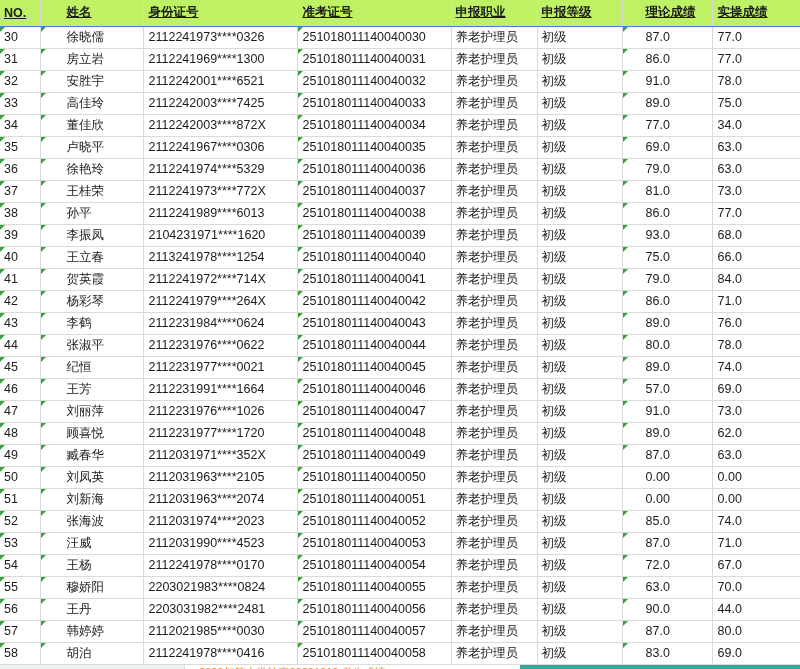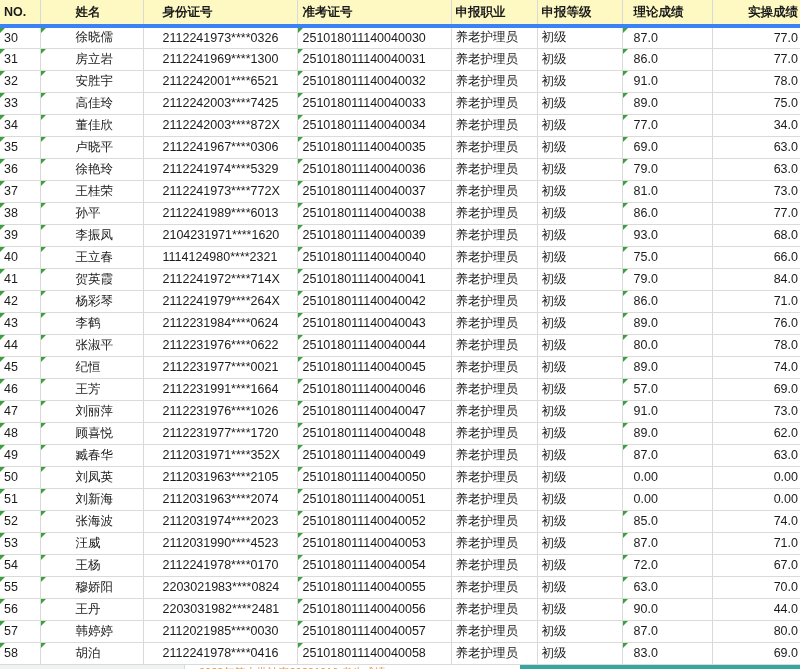--- a/index.html
+++ b/index.html
@@ -17,31 +17,32 @@
     font-size:12.5px;
     vertical-align:middle;
     text-align:left;
     padding:0 2px 0 5px;
     height:22px;
     box-sizing:border-box;
   }
   th{
     height:26px;
     font-weight:bold;
-    border-bottom:4px solid #3b82f6;
-    background:#fef9c3;
-  }
-  td:last-child,th:last-child{border-right:none;text-align:right;}
+    border-bottom:1px solid #3b82f6;
+    background:#bef264;
+    text-decoration:underline;
+  }
+  td:last-child,th:last-child{border-right:none;}
   .col-no{padding-left:4px;}
-  .col-name{padding-left:35px;}
-  .col-id{padding-left:19px;}
+  .col-name{padding-left:26px;}
+  .col-id{padding-left:5px;}
   .col-exam_no{}
   .col-occupation{padding-left:4px;}
   .col-level{padding-left:4px;margin-left:47px;}
-  .col-theory{padding-left:11px;}
+  .col-theory{padding-left:23px;}
   .col-practical{padding-left:5px;}
   .tri{
     position:absolute;top:0;left:0;width:0;height:0;
     border-top:5px solid var(--triangle,#3aa23a);
     border-right:5px solid transparent;
   }
   .bottom-bar{
     position:relative;width:800px;height:5px;overflow:hidden;
     display:flex;
   }
@@ -188,21 +189,21 @@
         <td class="col-id"><span>2104231971****1620</span></td>
         <td class="col-exam_no"><span class="tri"></span><span>251018011140040039</span></td>
         <td class="col-occupation"><span>养老护理员</span></td>
         <td class="col-level"><span>初级</span></td>
         <td class="col-theory"><span class="tri"></span><span>93.0</span></td>
         <td class="col-practical"><span>68.0</span></td>
       </tr>
       <tr>
         <td class="col-no"><span class="tri"></span><span>40</span></td>
         <td class="col-name"><span class="tri"></span><span>王立春</span></td>
-        <td class="col-id"><span>1114124980****2321</span></td>
+        <td class="col-id"><span>2113241978****1254</span></td>
         <td class="col-exam_no"><span class="tri"></span><span>251018011140040040</span></td>
         <td class="col-occupation"><span>养老护理员</span></td>
         <td class="col-level"><span>初级</span></td>
         <td class="col-theory"><span class="tri"></span><span>75.0</span></td>
         <td class="col-practical"><span>66.0</span></td>
       </tr>
       <tr>
         <td class="col-no"><span class="tri"></span><span>41</span></td>
         <td class="col-name"><span class="tri"></span><span>贺英霞</span></td>
         <td class="col-id"><span>2112241972****714X</span></td>

